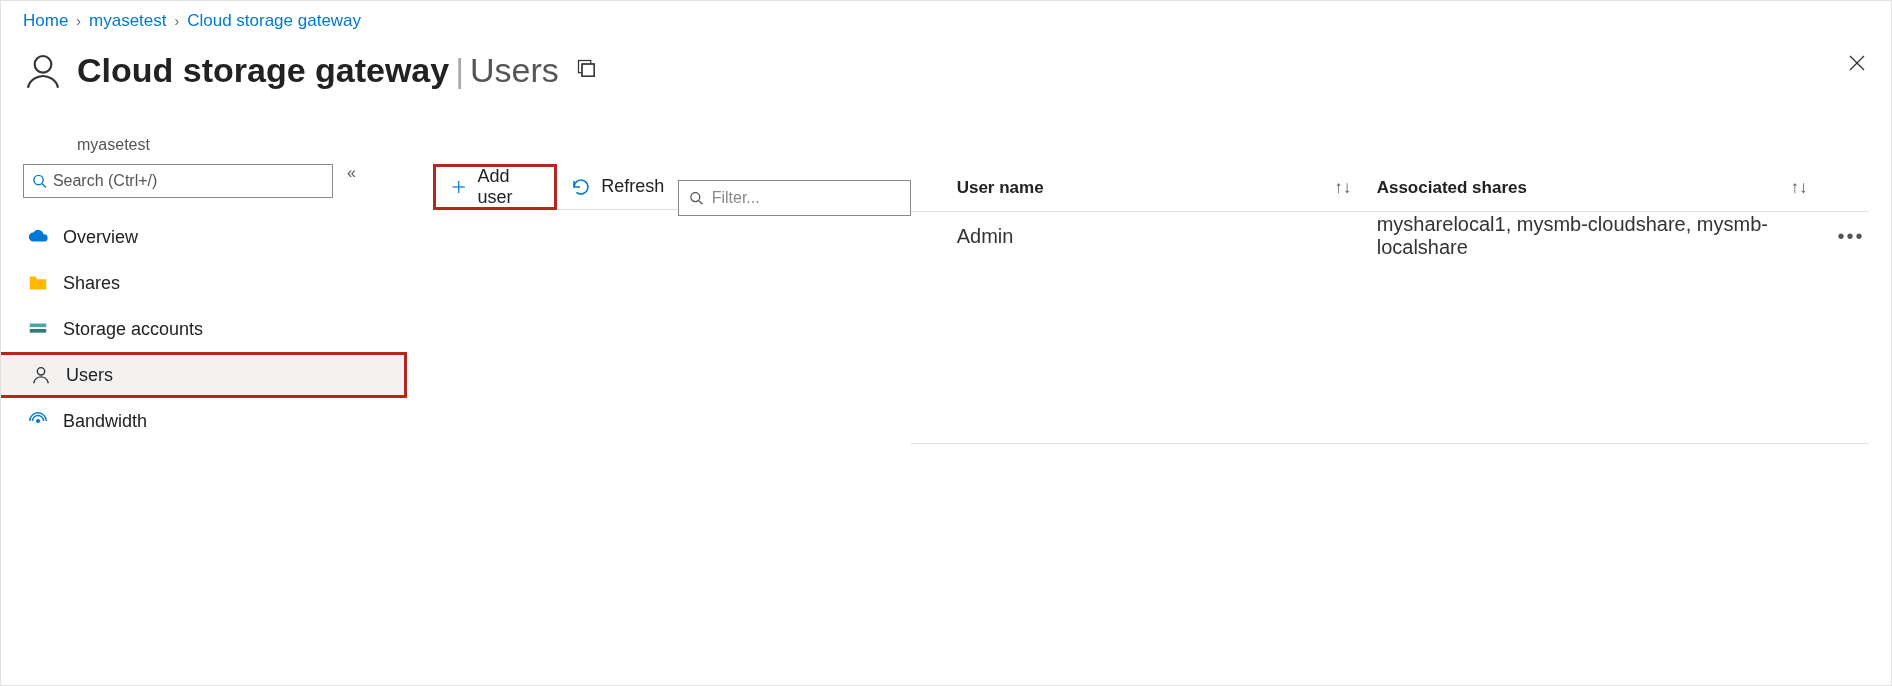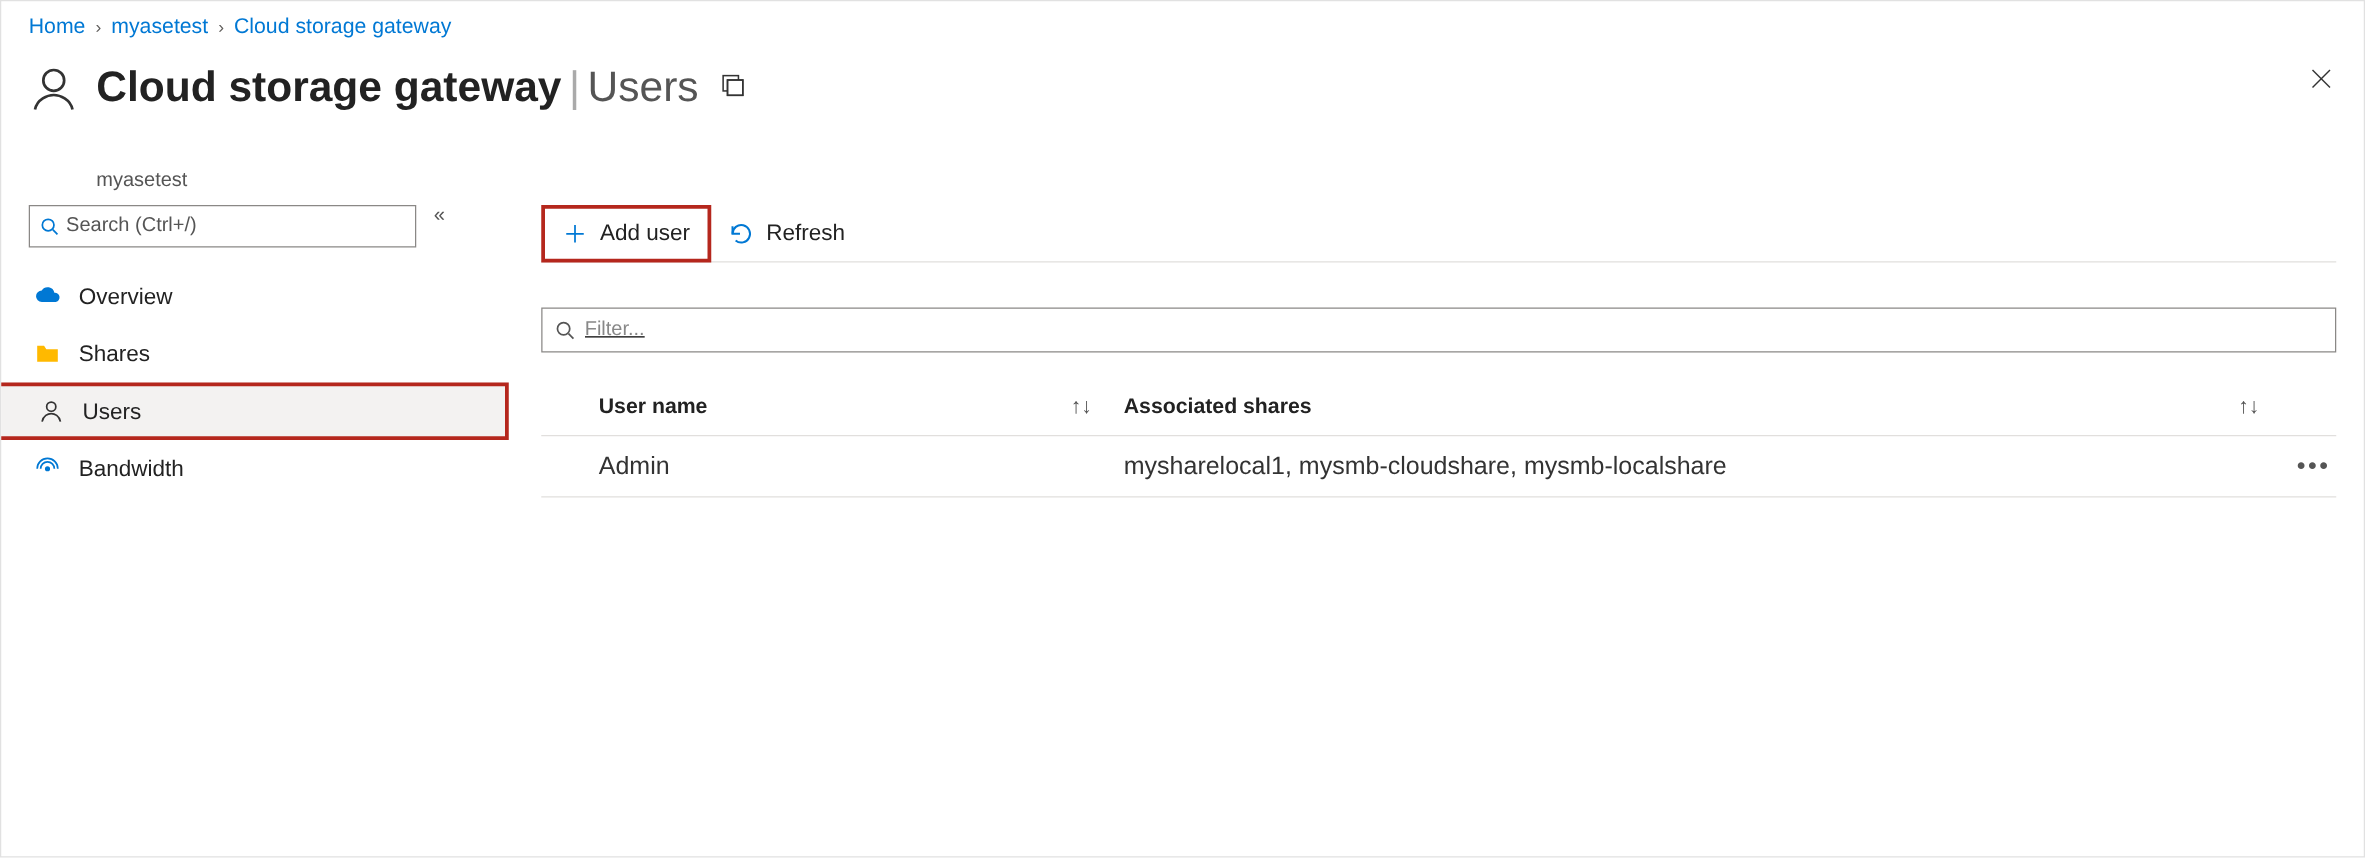--- a/index.html
+++ b/index.html
@@ -180,21 +180,20 @@
       border: 3px solid #b5271d;
       margin-left: -26px;
       margin-right: -14px;
       padding-left: 30px;
     }
 
     .main {
       flex: 1;
       padding-left: 40px;
       display: flex;
-      flex-direction: column;
       justify-content: space-between;
     }
 
     .toolbar {
       display: flex;
       align-items: center;
       height: 46px;
       border-bottom: 1px solid #e1dfdd;
     }
 
@@ -219,21 +218,20 @@
       border: 3px solid #b5271d;
     }
 
     .filter-box {
       margin-top: 16px;
       height: 36px;
       border: 1px solid #8a8886;
       display: flex;
       align-items: center;
       padding-left: 10px;
-      text-decoration: underline;
     }
 
     .filter-box svg {
       width: 16px;
       height: 16px;
       color: #555;
       margin-right: 8px;
     }
 
     .filter-box input {
@@ -370,20 +368,29 @@
 
     <div class="nav-item">
       <span class="nav-icon">
         <svg viewBox="0 0 24 24">
             <path d="M3 5h6l2 3h10v11H3z" fill="#ffb900"></path>
           </svg>
       </span>
       <span>Shares</span>
     </div>
 
+    <div class="nav-item">
+      <span class="nav-icon">
+        <svg viewBox="0 0 24 24">
+            <rect x="3" y="6" width="18" height="4" fill="#49a7a3"></rect>
+            <rect x="3" y="12" width="18" height="4" fill="#2e7d78"></rect>
+          </svg>
+      </span>
+      <span>Storage accounts</span>
+    </div>
 
     <div class="nav-item active highlight-user">
       <span class="nav-icon">
         <svg viewBox="0 0 24 24" fill="none" stroke="#333" stroke-width="1.5">
             <circle cx="12" cy="8" r="4"></circle>
             <path d="M4 21c1-5 5-7 8-7s7 2 8 7"></path>
           </svg>
       </span>
       <span>Users</span>
     </div>

